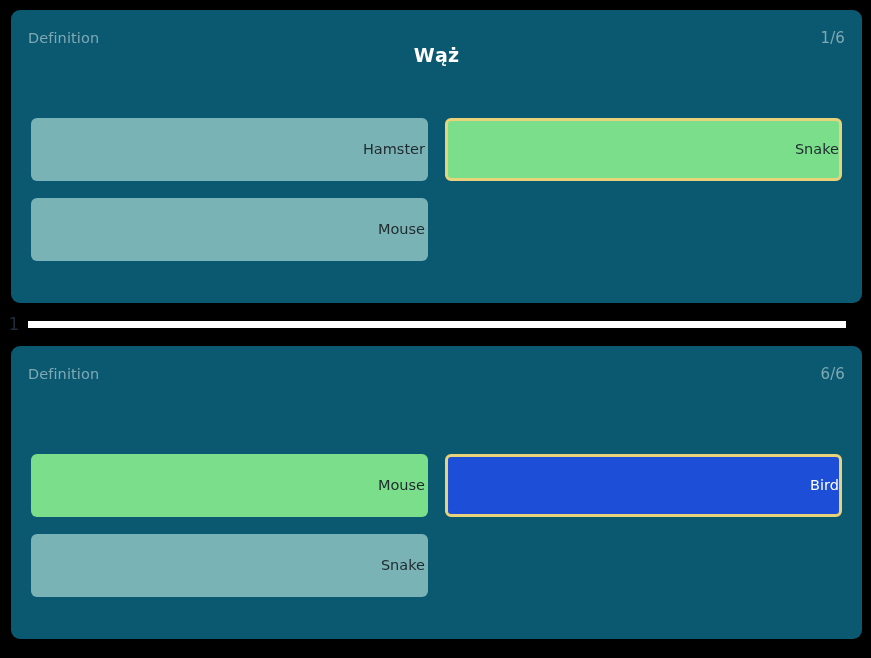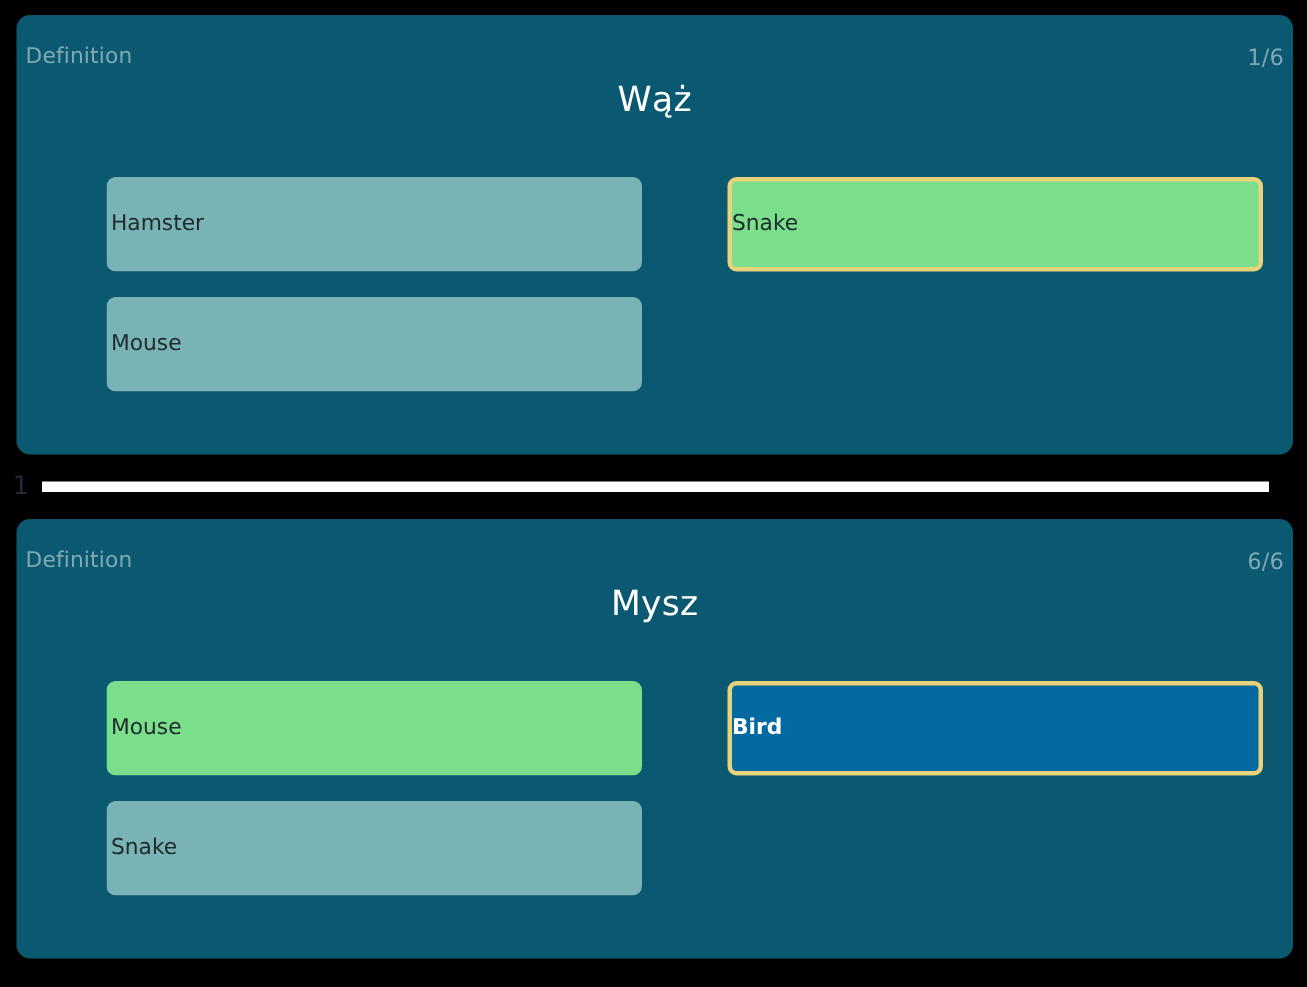--- a/index.html
+++ b/index.html
@@ -31,21 +31,21 @@
     background: #0b5871;
     border-radius: 9px;
     box-sizing: border-box;
   }
   .card-1 { top: 10px;  height: 293px; }
   .card-2 { top: 346px; height: 293px; }
 
   .card-header {
     position: relative;
     height: 34px;
-    padding: 0 6px;
+    padding: 0 17px;
     display: flex;
     align-items: center;
     justify-content: space-between;
     box-sizing: border-box;
   }
   .card-header-pad { padding-top: 22px; }
 
   .header-label {
     font-size: 14.5px;
     color: #7fa9b3;
@@ -55,24 +55,24 @@
   }
   .header-counter {
     font-size: 15px;
     color: #7fa9b3;
     letter-spacing: 0.1px;
     line-height: 1;
     user-select: none;
   }
 
   .card-title {
-    margin-top: 10px;
+    margin-top: 0;
     text-align: center;
-    font-size: 23px;
-    font-weight: normal;
+    font-size: 19px;
+    font-weight: bold;
     color: #ffffff;
     line-height: 1.2;
     letter-spacing: 0.2px;
     user-select: none;
   }
 
   
   .answers {
     position: absolute;
     left: 20px;
@@ -83,41 +83,39 @@
     grid-column-gap: 17px;
     grid-row-gap: 17px;
   }
 
   .answer {
     position: relative;
     height: 63px;
     border-radius: 6px;
     display: flex;
     align-items: center;
-    justify-content: flex-start;
+    justify-content: flex-end;
     font-size: 14.5px;
     line-height: 1;
     box-sizing: border-box;
     border: 3px solid transparent;
     user-select: none;
-    margin-left: 40px;
   }
 
   .answer.neutral {
     background: #7ab3b5;
     color: #1f2a2e;
   }
   .answer.correct {
     background: #7bde8a;
     color: #1f2a2e;
   }
   .answer.incorrect {
-    background: #0369a1;
+    background: #1d4ed8;
     color: #ffffff;
-    font-weight: bold;
   }
   .answer.selected {
     border-color: #e8d27a;
   }
 
   
   .separator {
     position: absolute;
     left: 0;
     top: 303px;
@@ -168,21 +166,20 @@
   <div class="separator">
     <span class="sep-index">1</span>
     <div class="sep-bar"></div>
   </div>
 
   <div class="card card-2">
     <div class="card-header card-header-pad">
       <span class="header-label">Definition</span>
       <span class="header-counter">6/6</span>
     </div>
-    <div class="card-title">Mysz</div>
     <div class="answers">
       <div class="answer correct">
         <span>Mouse</span>
       </div>
       <div class="answer incorrect selected">
         <span>Bird</span>
       </div>
       <div class="answer neutral">
         <span>Snake</span>
       </div>

